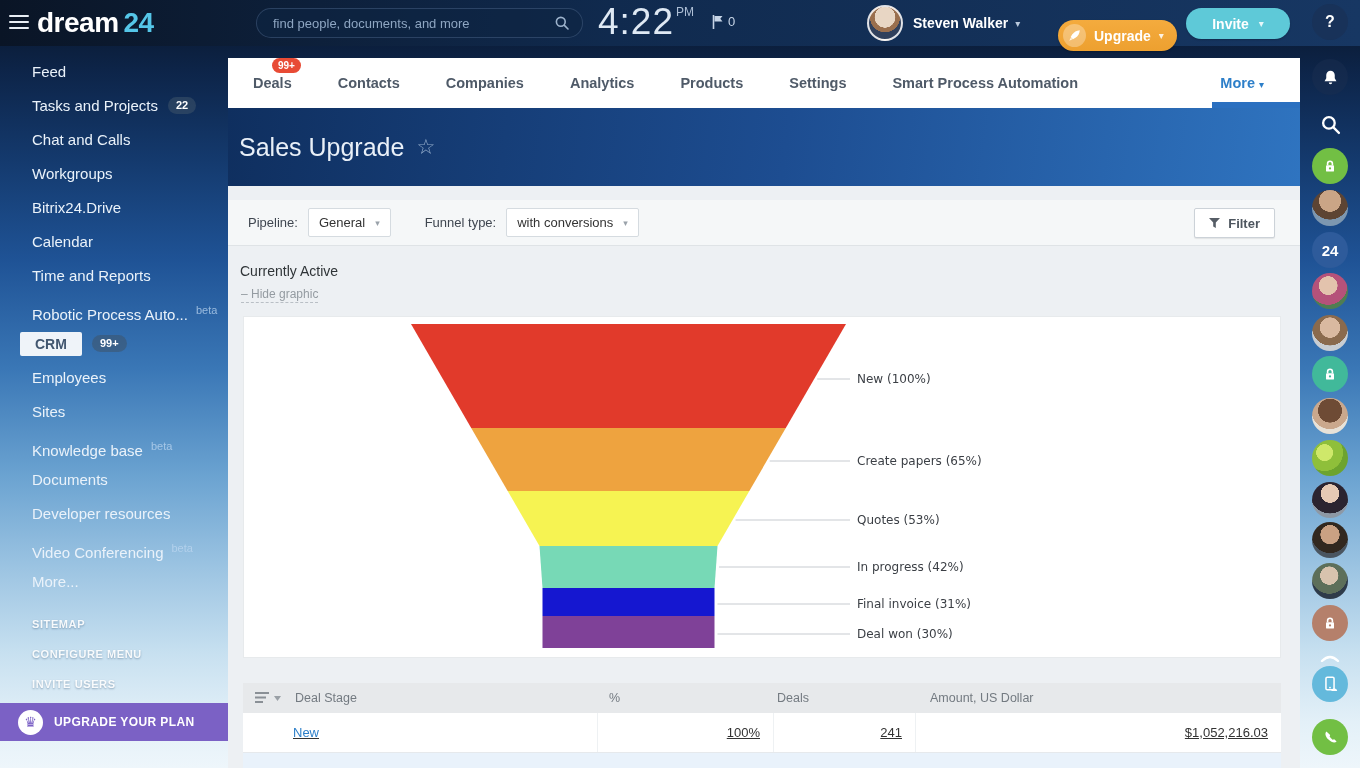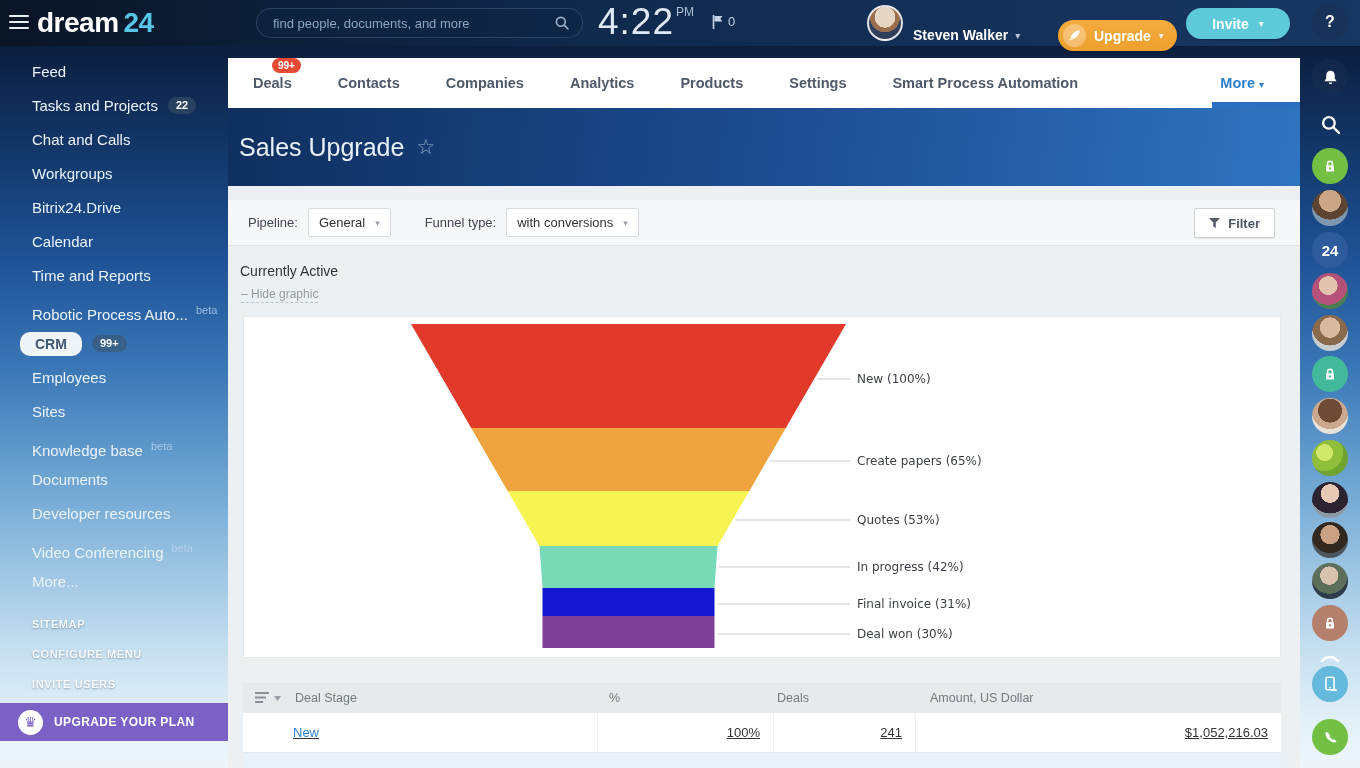--- a/index.html
+++ b/index.html
@@ -33,21 +33,21 @@
   .search-pill input { flex:1; background:transparent; border:none; outline:none;
     color:#cfdcec; font-size:13px; }
   .search-pill input::placeholder { color:#8ea6c2; }
   .clock { position:absolute; left:598px; top:1px; color:#dfe9f4; }
   .clock .time { font-size:37px; font-weight:100; letter-spacing:1px; }
   .clock .mer { font-size:12px; color:#aebfd6; vertical-align:18px; margin-left:2px; }
   .flag-wrap { position:absolute; left:712px; top:14px; color:#c6d4e6; font-size:13px; display:flex; gap:5px; align-items:center;}
   .avatar-top { position:absolute; left:867px; top:5px; width:36px; height:36px; border-radius:50%;
     background:radial-gradient(circle at 50% 32%,#e8d6c4 0 38%,#9a6f4e 39% 55%,#30405c 56% 100%);
     border:2px solid rgba(255,255,255,.85); }
-  .username { position:absolute; left:913px; top:12px; height:46px; display:flex; align-items:center;
+  .username { position:absolute; left:913px; top:0; height:46px; display:flex; align-items:center;
     color:#fff; font-size:14px; font-weight:700; gap:7px; cursor:pointer; }
   .username .caret { color:#b9c9dd; font-size:10px; }
   .btn-upgrade { position:absolute; left:1058px; top:20px; height:31px; border-radius:16px;
     background:linear-gradient(180deg,#f4ab3e,#eda02f); display:flex; align-items:center;
     padding:0 13px 0 5px; gap:8px; cursor:pointer; box-shadow:0 1px 2px rgba(0,0,0,.25); }
   .btn-upgrade .rocket-circle { width:23px; height:23px; border-radius:50%;
     background:rgba(255,255,255,.30); display:flex; align-items:center; justify-content:center; }
   .btn-upgrade .lbl { color:#fff; font-size:14px; font-weight:700; }
   .btn-upgrade .caret,.btn-invite .caret { color:rgba(255,255,255,.85); font-size:10px; }
   .btn-invite { position:absolute; left:1186px; top:8px; height:31px; width:104px; border-radius:16px;
@@ -59,21 +59,21 @@
   .sidebar { position:absolute; left:0; top:46px; width:228px; height:722px; }
   .menu { list-style:none; padding-top:9px; }
   .menu li { height:34px; line-height:34px; padding-left:32px; color:#eaf2fa; font-size:15px;
     cursor:pointer; white-space:nowrap; }
   .menu li .badge { display:inline-block; margin-left:10px; background:rgba(62,84,106,.55);
     color:#fff; font-size:11px; font-weight:700; line-height:17px; padding:0 8px;
     border-radius:9px; vertical-align:2px; }
   .menu li .beta { font-size:11px; color:rgba(190,215,240,.75); margin-left:8px; vertical-align:6px; }
   .menu li.active { padding-left:20px; }
   .menu li.active .pill { background:rgba(255,255,255,.92); color:#41566f; font-weight:700;
-    font-size:14px; padding:4px 15px; border-radius:10px; }
+    font-size:14px; padding:4px 15px; border-radius:2px; }
   .side-links { position:absolute; left:32px; top:572px; }
   .side-links div { color:rgba(255,255,255,.92); font-size:11px; font-weight:700;
     letter-spacing:.6px; margin-bottom:18px; cursor:pointer; text-shadow:0 1px 2px rgba(0,40,80,.35); }
   .upgrade-bar { position:absolute; left:0; top:657px; width:228px; height:38px; background:#7b61c5;
     display:flex; align-items:center; padding-left:18px; gap:11px; cursor:pointer; }
   .upgrade-bar .crown-circle { width:25px; height:25px; background:#fff; border-radius:50%;
     color:#7b61c5; font-size:14px; display:flex; align-items:center; justify-content:center; }
   .upgrade-bar .lbl { color:#fff; font-size:12px; font-weight:700; letter-spacing:.4px; }
 
   

